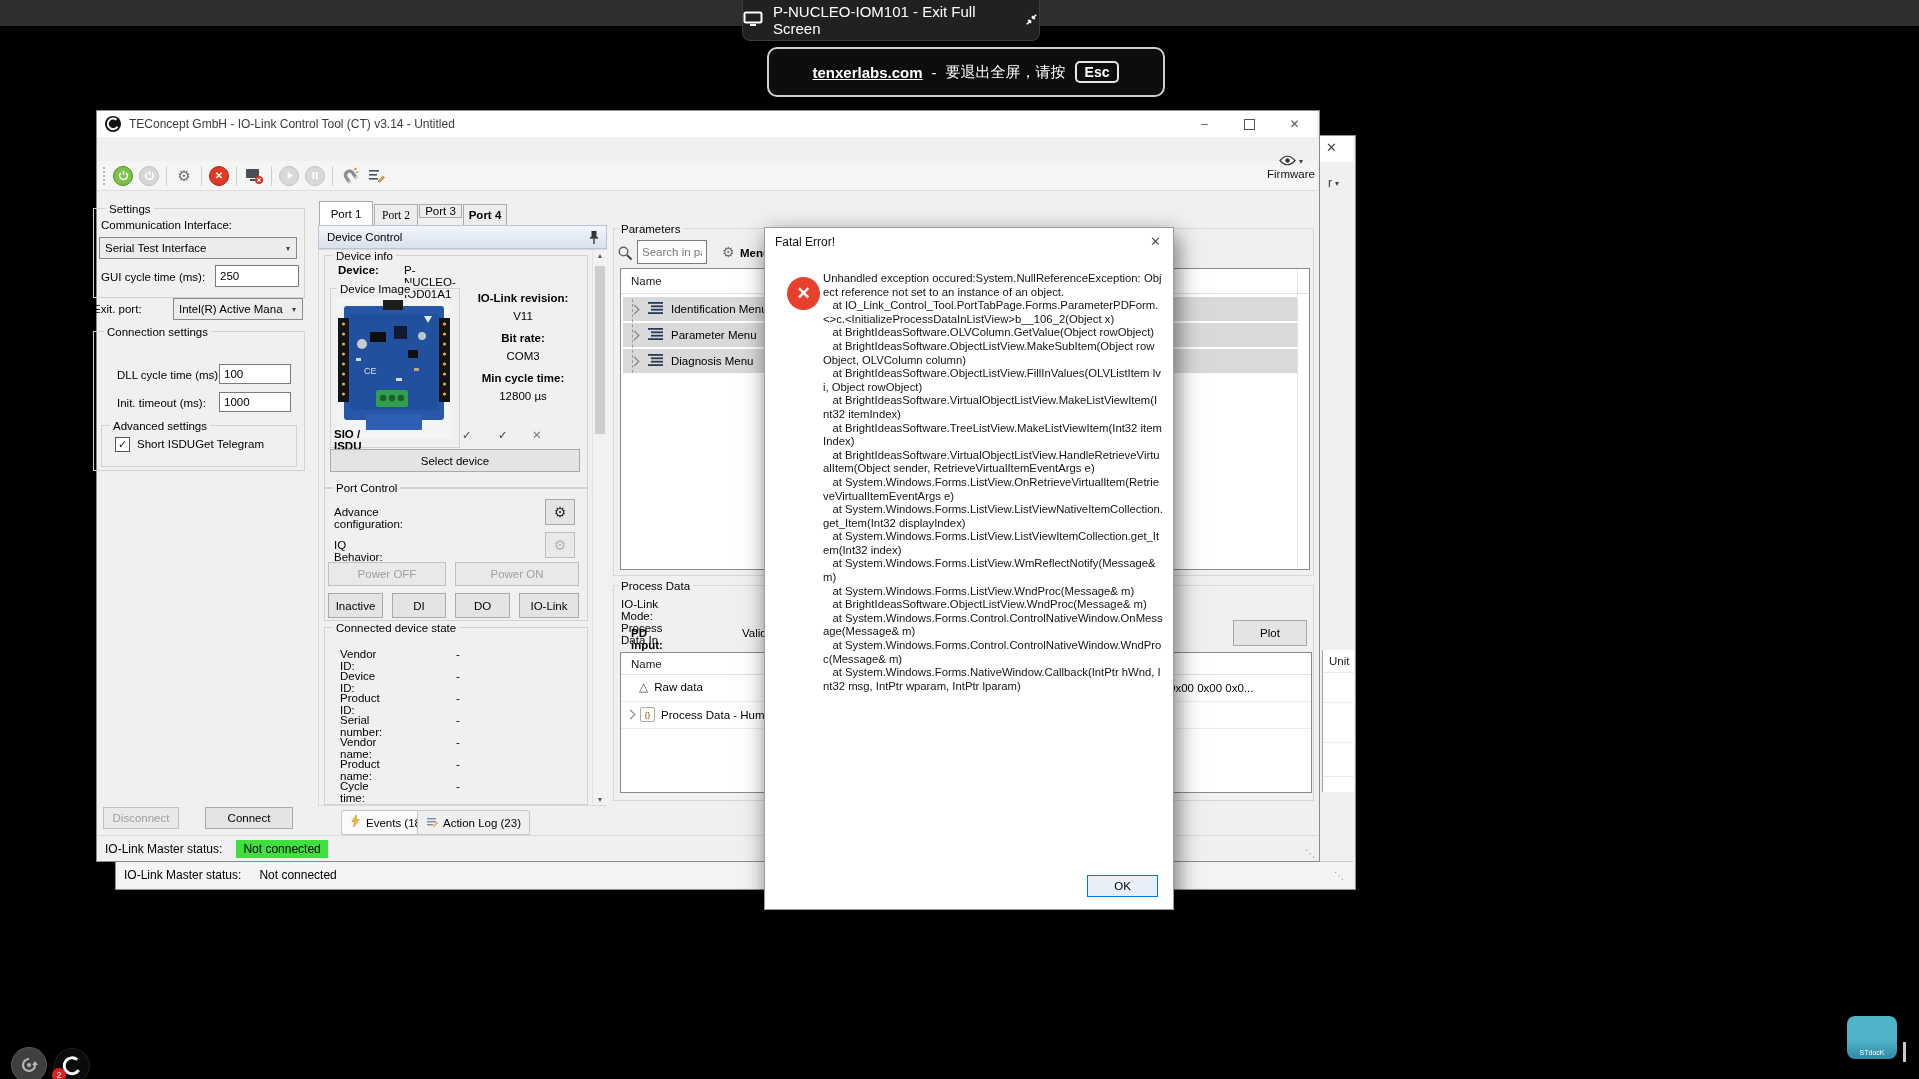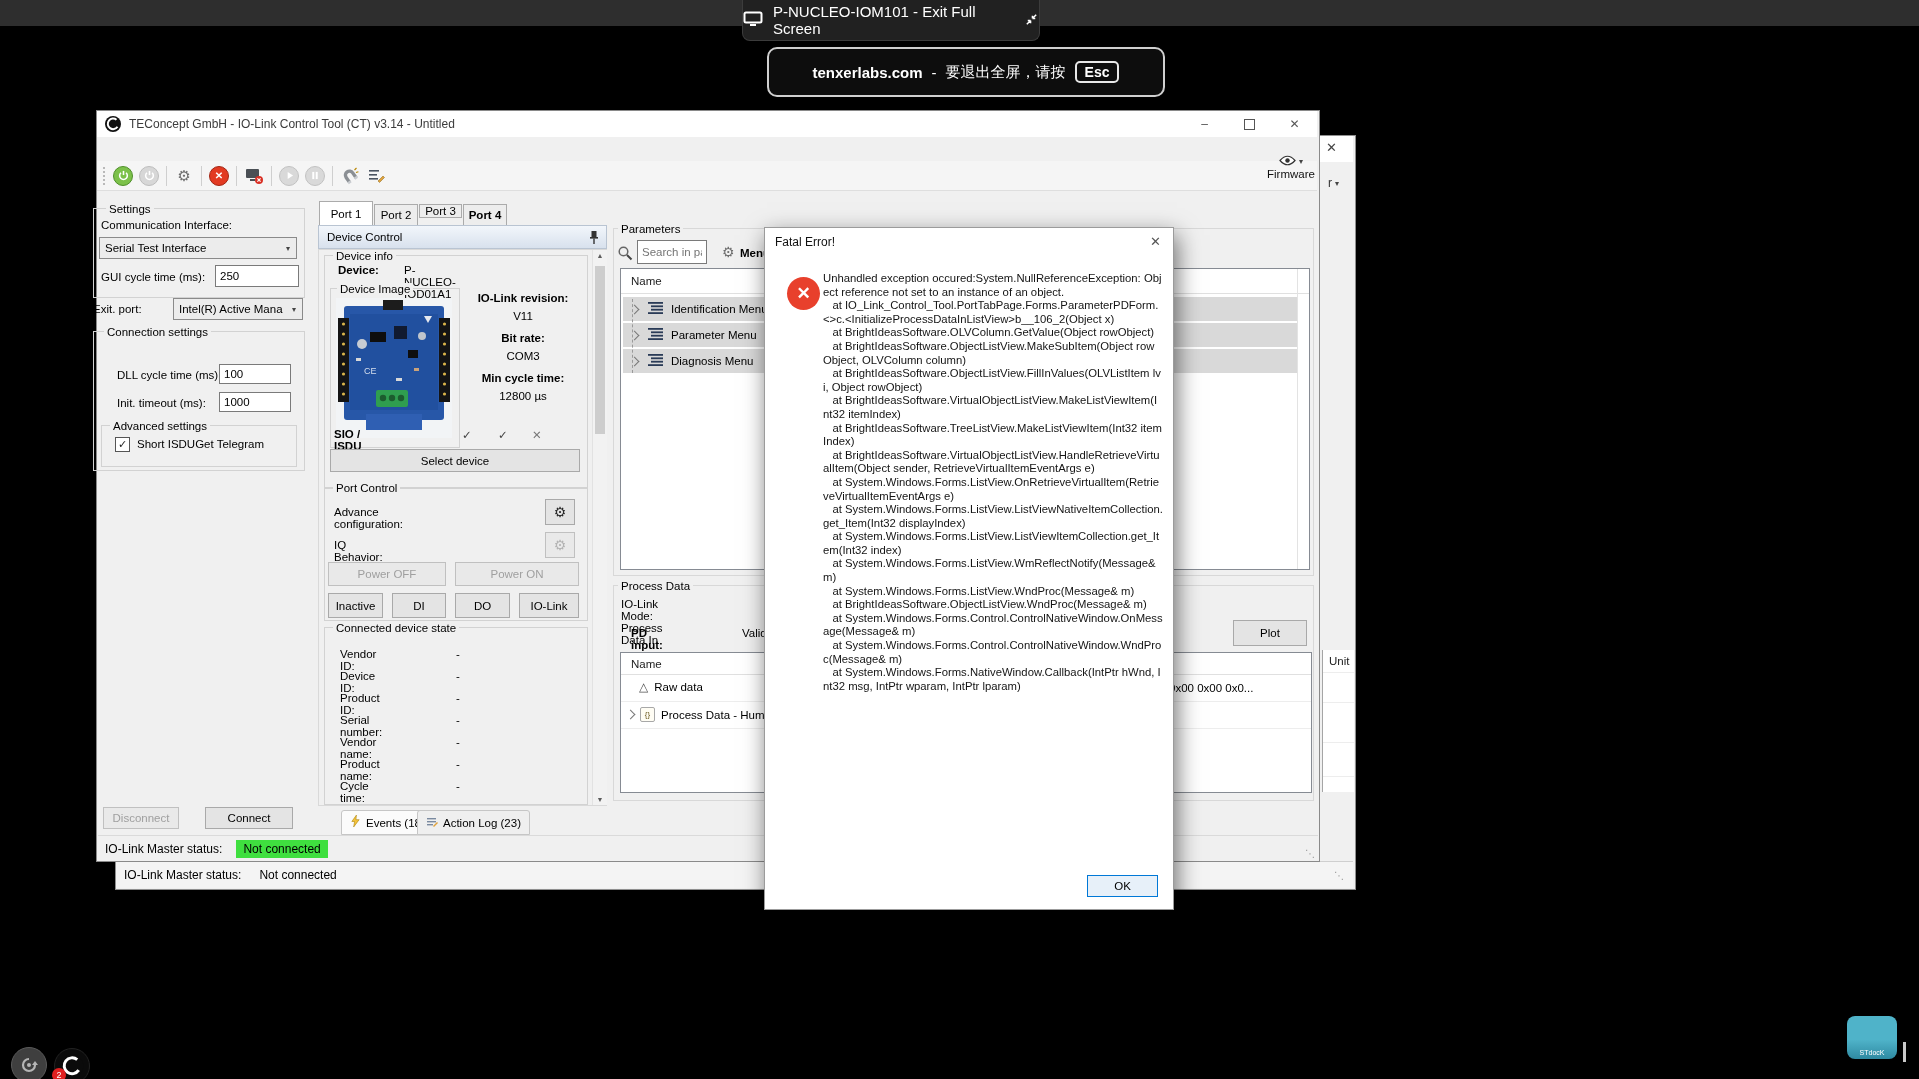--- a/index.html
+++ b/index.html
@@ -6,21 +6,21 @@
   body{width:1919px;height:1079px;background:#000;position:relative;overflow:hidden;
        font-family:"Liberation Sans",sans-serif;font-size:11.5px;color:#000;}
   .abs{position:absolute;}
   
   .top-strip{left:0;top:0;width:1919px;height:26px;background:#2e2e2e;}
   .fs-tab{left:742px;top:0;width:296px;height:40px;background:#212121;border:1px solid #3c3c3c;border-top:none;
           border-radius:0 0 8px 8px;display:flex;align-items:center;justify-content:center;gap:10px;color:#fff;}
   .fs-tab .lbl{font-size:15px;}
   .notif{left:767px;top:47px;width:394px;height:46px;background:#0d0d0d;border:2px solid #cfcfcf;border-radius:10px;
          display:flex;align-items:center;justify-content:center;gap:9px;color:#fff;font-size:15px;}
-  .notif .site{font-weight:bold;}
+  .notif .site{font-weight:bold;text-decoration:underline;}
   .esc-key{border:2px solid #e8e8e8;border-radius:5px;padding:1px 8px;font-weight:bold;font-size:14px;}
   
   .bwin{background:#f0f0f0;border:1px solid #8f8f8f;}
   .mwin{left:96px;top:110px;width:1222px;height:750px;background:#f0f0f0;border:1px solid #8a8a8a;z-index:2;}
   .titlebar{left:0;top:0;width:1220px;height:26px;background:#fff;display:flex;align-items:center;}
   .title-text{margin-left:8px;color:#3c3c3c;font-size:12px;}
   .winbtn{width:45px;height:26px;display:flex;align-items:center;justify-content:center;color:#555;font-size:12px;}
   .winbtn .sq{width:9px;height:9px;border:1px solid #555;}
   .menubar{left:0;top:26px;width:1220px;height:24px;background:#f5f5f5;display:flex;align-items:center;}
   .menu-item{padding:0 9px;font-size:12px;line-height:24px;color:#111;}
@@ -304,21 +304,21 @@
     </div>
   </div>
 
   <div class="statusbar">
     <span style="margin-left:7px;font-size:12px;">IO-Link Master status:</span>
     <span class="badge" style="margin-left:14px;">Not connected</span>
     <span style="position:absolute;right:4px;bottom:2px;" class="grip">⋱</span>
   </div>
 
   <div class="ptab active" style="left:222px;top:90px;width:54px;height:25px;">Port 1</div>
-  <div class="ptab" style="left:277px;top:93px;width:44px;height:22px;">Port 2</div>
+  <div class="ptab" style="left:277px;top:93px;width:44px;height:22px;font-family:Liberation Serif, serif;">Port 2</div>
   <div class="ptab" style="left:322px;top:93px;width:43px;height:14px;">Port 3</div>
   <div class="ptab" style="left:366px;top:93px;width:44px;height:22px;font-weight:bold;">Port 4</div>
 </div>
 
 <div class="dc-header" style="z-index:3;">
   <span style="margin-left:8px;">Device Control</span>
   <span style="position:absolute;right:7px;top:4px;">
     <svg width="10" height="15" viewBox="0 0 10 15">
         <rect x="2.5" y="1" width="5" height="6" fill="#333"></rect>
         <rect x="1" y="7" width="8" height="1.6" fill="#333"></rect>

